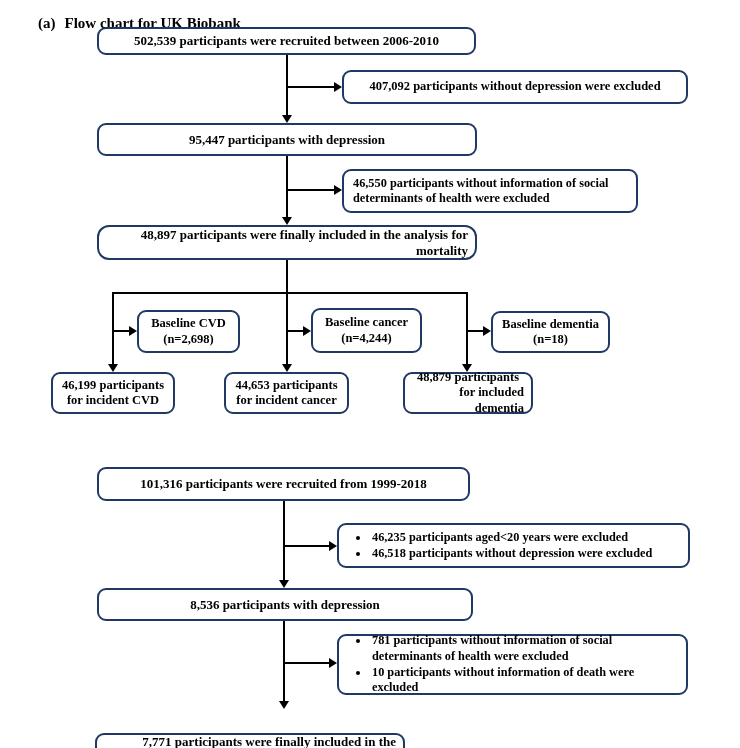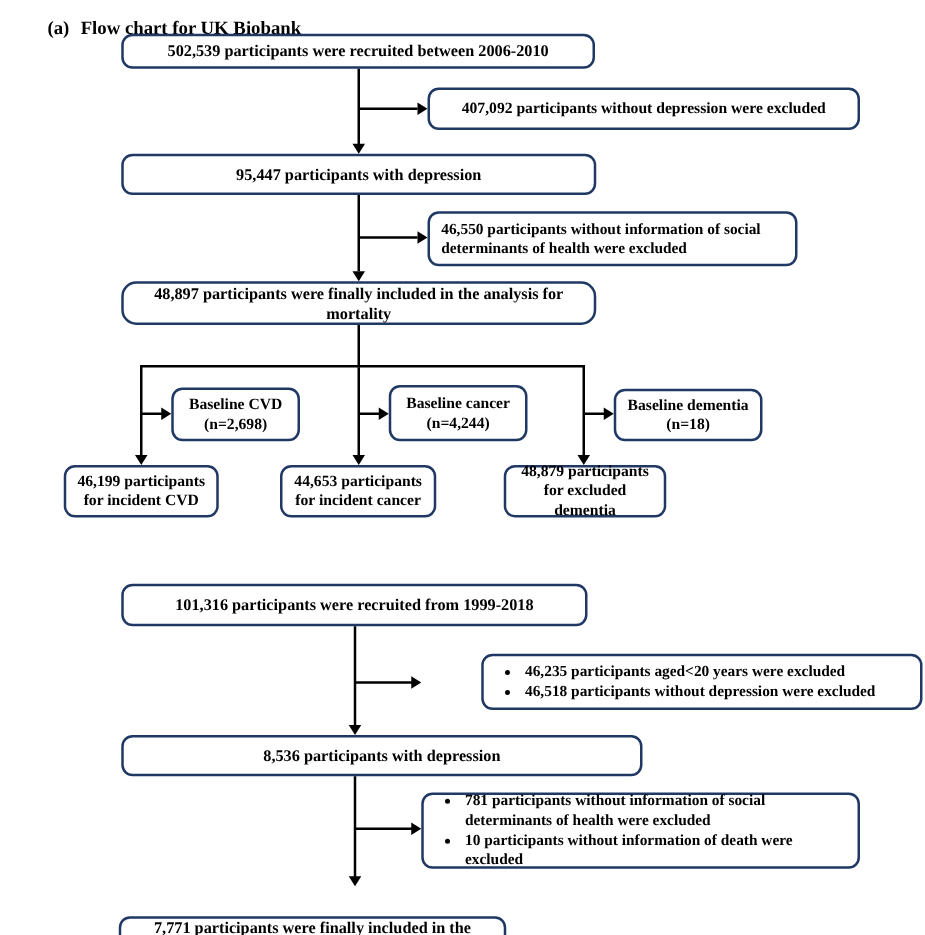--- a/index.html
+++ b/index.html
@@ -8,21 +8,21 @@
     font-family:"Liberation Serif","DejaVu Serif",serif;font-weight:bold;color:#000;
   }
   .panel-title{
     position:absolute;font-size:15px;font-weight:bold;white-space:nowrap;
   }
   .panel-title .lbl{margin-right:9px;}
   .box{
     position:absolute;box-sizing:border-box;background:#fff;
     border:2px solid #1f3864;border-radius:9px;
     display:flex;flex-direction:column;align-items:center;justify-content:center;
-    text-align:center;font-size:13px;line-height:1.22;padding:2px 7px;
+    text-align:right;font-size:13px;line-height:1.22;padding:2px 7px;
   }
   .box.small{font-size:12.5px;}
   .box.leftalign{align-items:flex-start;text-align:left;font-size:12.3px;}
   .box ul{margin:0;padding-left:24px;text-align:left;font-size:12.3px;line-height:1.3;}
   .box li{padding-left:2px;}
   .line{position:absolute;background:#000;}
   .arr{position:absolute;width:0;height:0;}
   .arr.down{border-left:5px solid transparent;border-right:5px solid transparent;border-top:8px solid #000;}
   .arr.right{border-top:5px solid transparent;border-bottom:5px solid transparent;border-left:8px solid #000;}
 </style>
@@ -75,21 +75,21 @@
     <div>for incident CVD</div>
   </div>
 
   <div class="box small" style="left:224px;top:372px;width:125px;height:42px;">
     <div>44,653 participants</div>
     <div>for incident cancer</div>
   </div>
 
   <div class="box small" style="left:403px;top:372px;width:130px;height:42px;">
     <div>48,879 participants</div>
-    <div>for excluded dementia</div>
+    <div>for included dementia</div>
   </div>
 
   <div class="line" style="left:286px;top:55px;width:2px;height:61px;"></div>
   <div class="arr down" style="left:282px;top:115px;"></div>
   <div class="line" style="left:287px;top:86px;width:47px;height:2px;"></div>
   <div class="arr right" style="left:334px;top:82px;"></div>
 
   <div class="line" style="left:286px;top:156px;width:2px;height:61px;"></div>
   <div class="arr down" style="left:282px;top:217px;"></div>
   <div class="line" style="left:287px;top:189px;width:47px;height:2px;"></div>
@@ -110,28 +110,28 @@
   <div class="line" style="left:287px;top:330px;width:17px;height:2px;"></div>
   <div class="arr right" style="left:303px;top:326px;"></div>
   <div class="line" style="left:467px;top:330px;width:17px;height:2px;"></div>
   <div class="arr right" style="left:483px;top:326px;"></div>
 
 
   <div class="box" style="left:97px;top:467px;width:373px;height:34px;">
     <div>101,316 participants were recruited from 1999-2018</div>
   </div>
 
-  <div class="box leftalign" style="left:337px;top:523px;width:353px;height:45px;margin-left:48px;">
+  <div class="box leftalign" style="left:337px;top:523px;width:353px;height:45px;">
     <ul>
       <li>46,235 participants aged&lt;20 years were excluded</li>
       <li>46,518 participants without depression were excluded</li>
     </ul>
   </div>
 
-  <div class="box" style="left:97px;top:588px;width:417px;height:33px;">
+  <div class="box" style="left:97px;top:588px;width:376px;height:33px;">
     <div>8,536 participants with depression</div>
   </div>
 
   <div class="box leftalign" style="left:337px;top:634px;width:351px;height:61px;">
     <ul>
       <li>781 participants without information of social determinants of health were excluded</li>
       <li>10 participants without information of death were excluded</li>
     </ul>
   </div>
 

